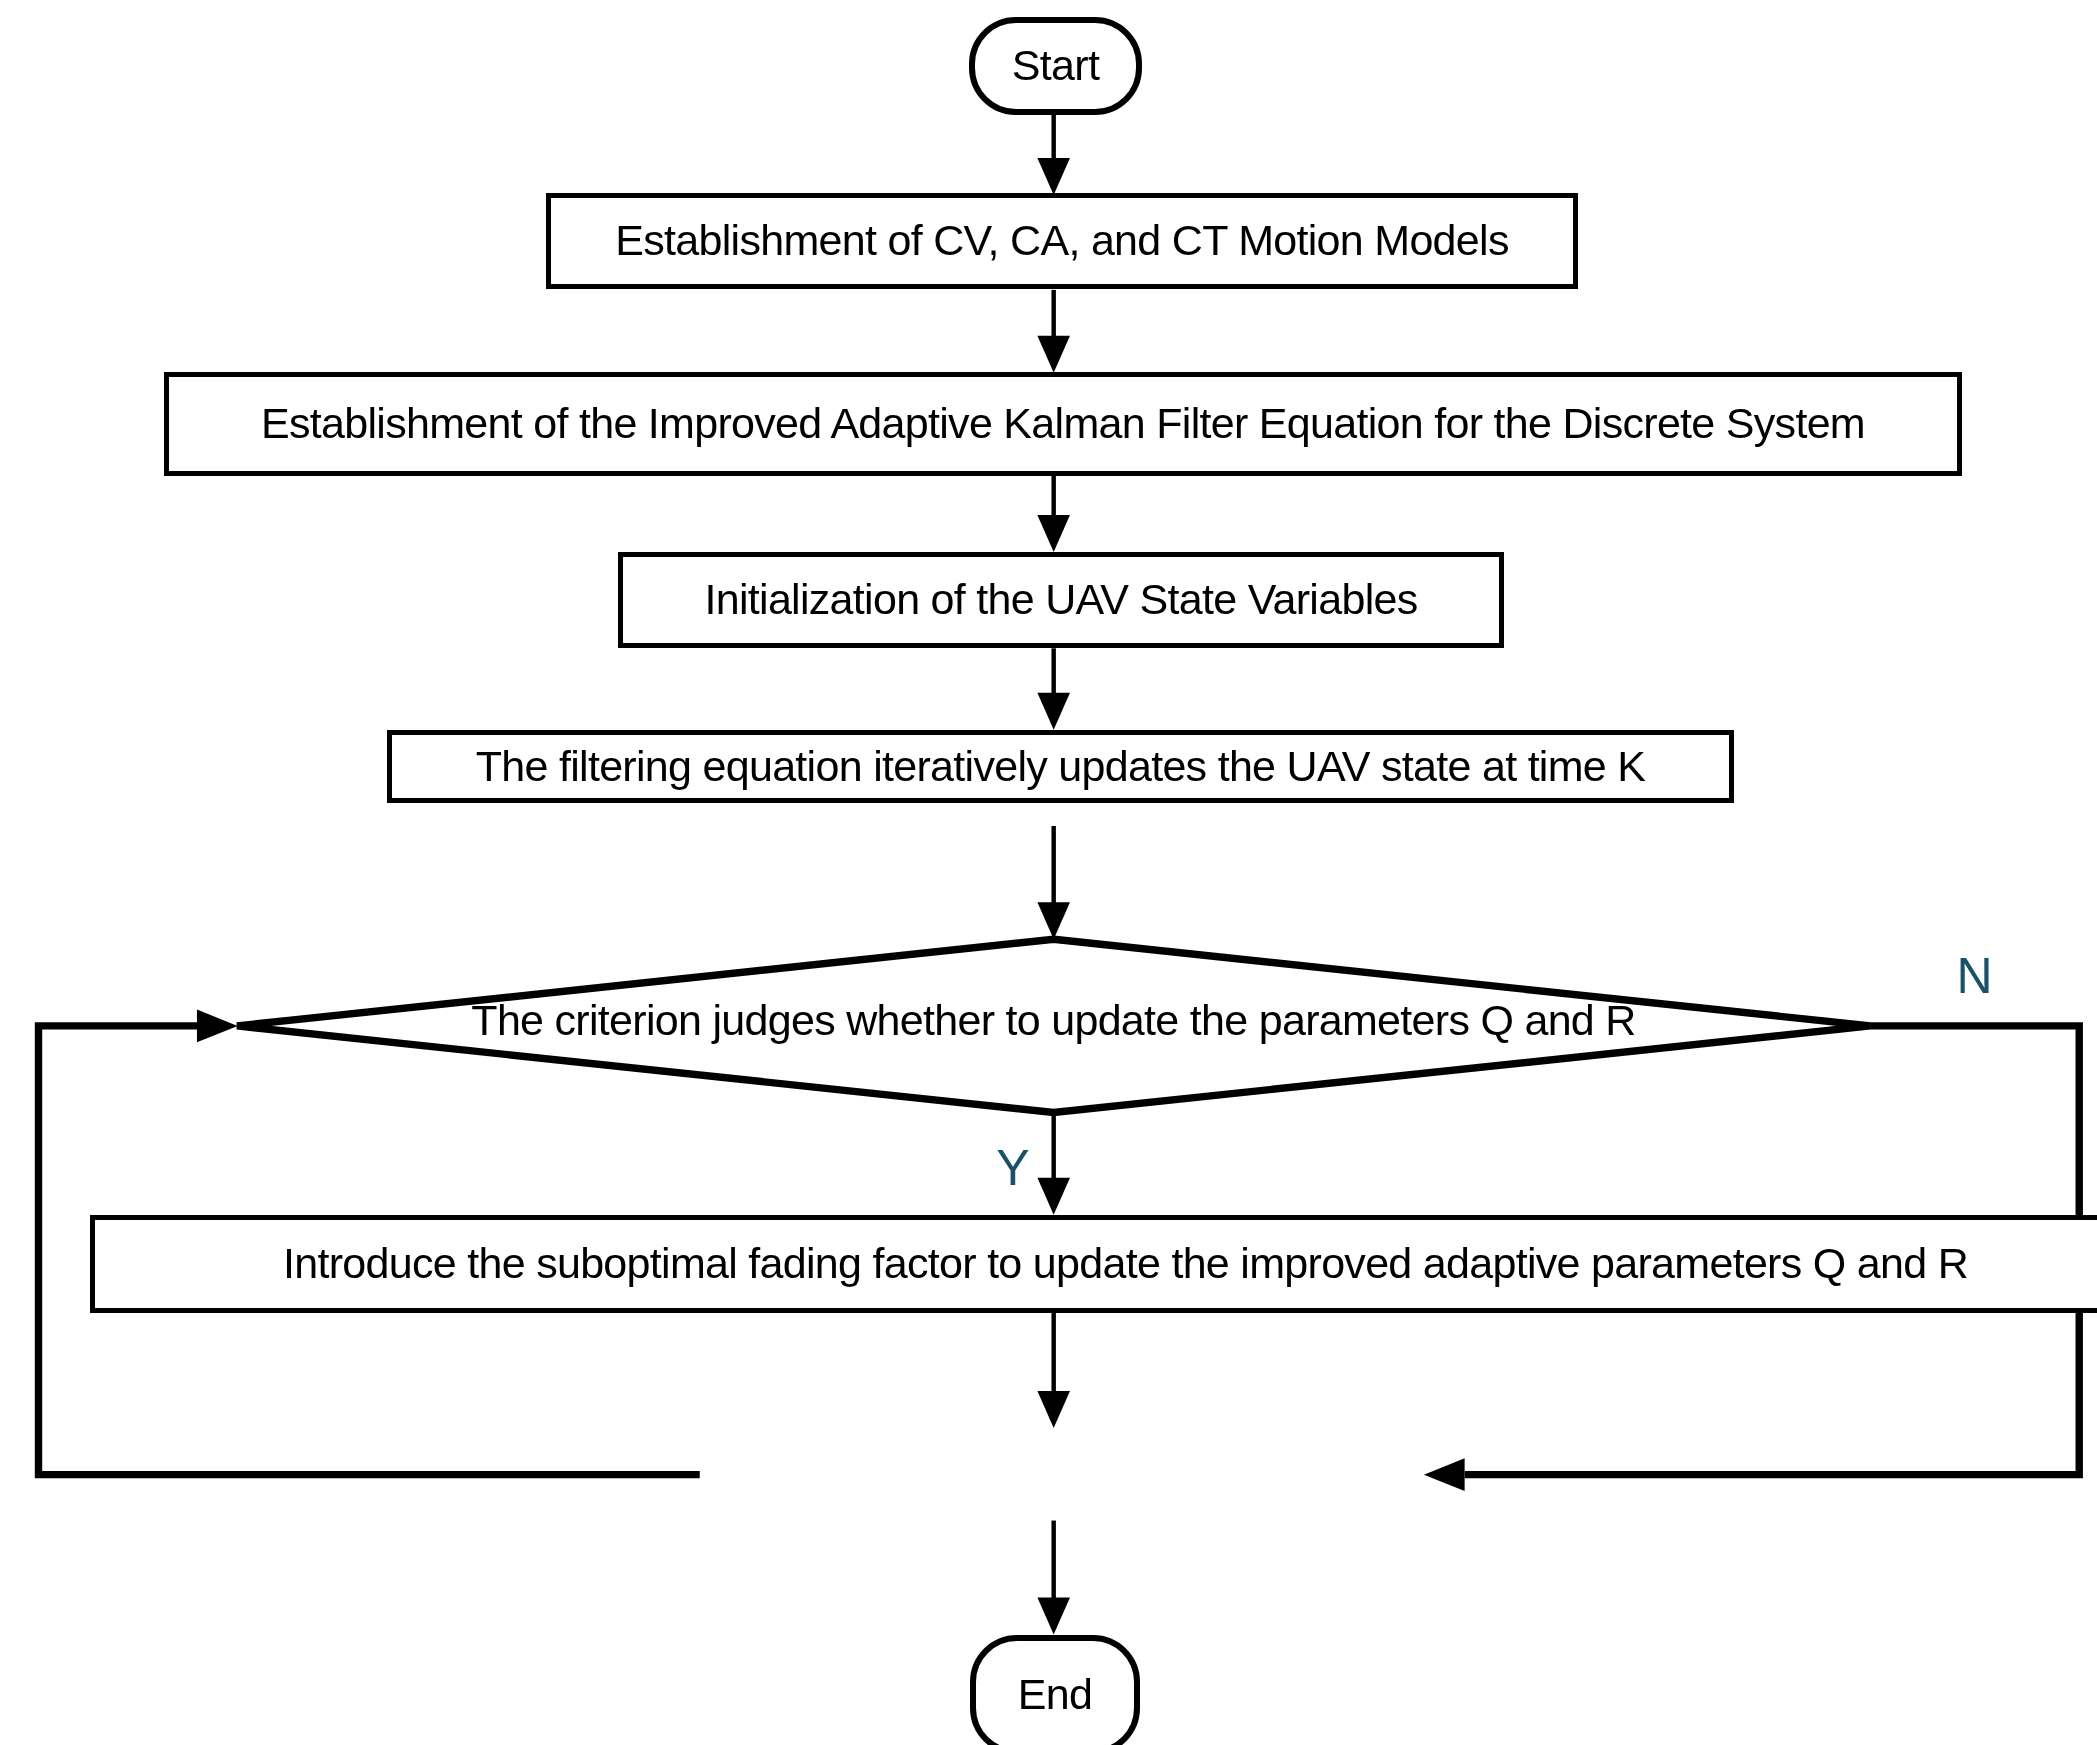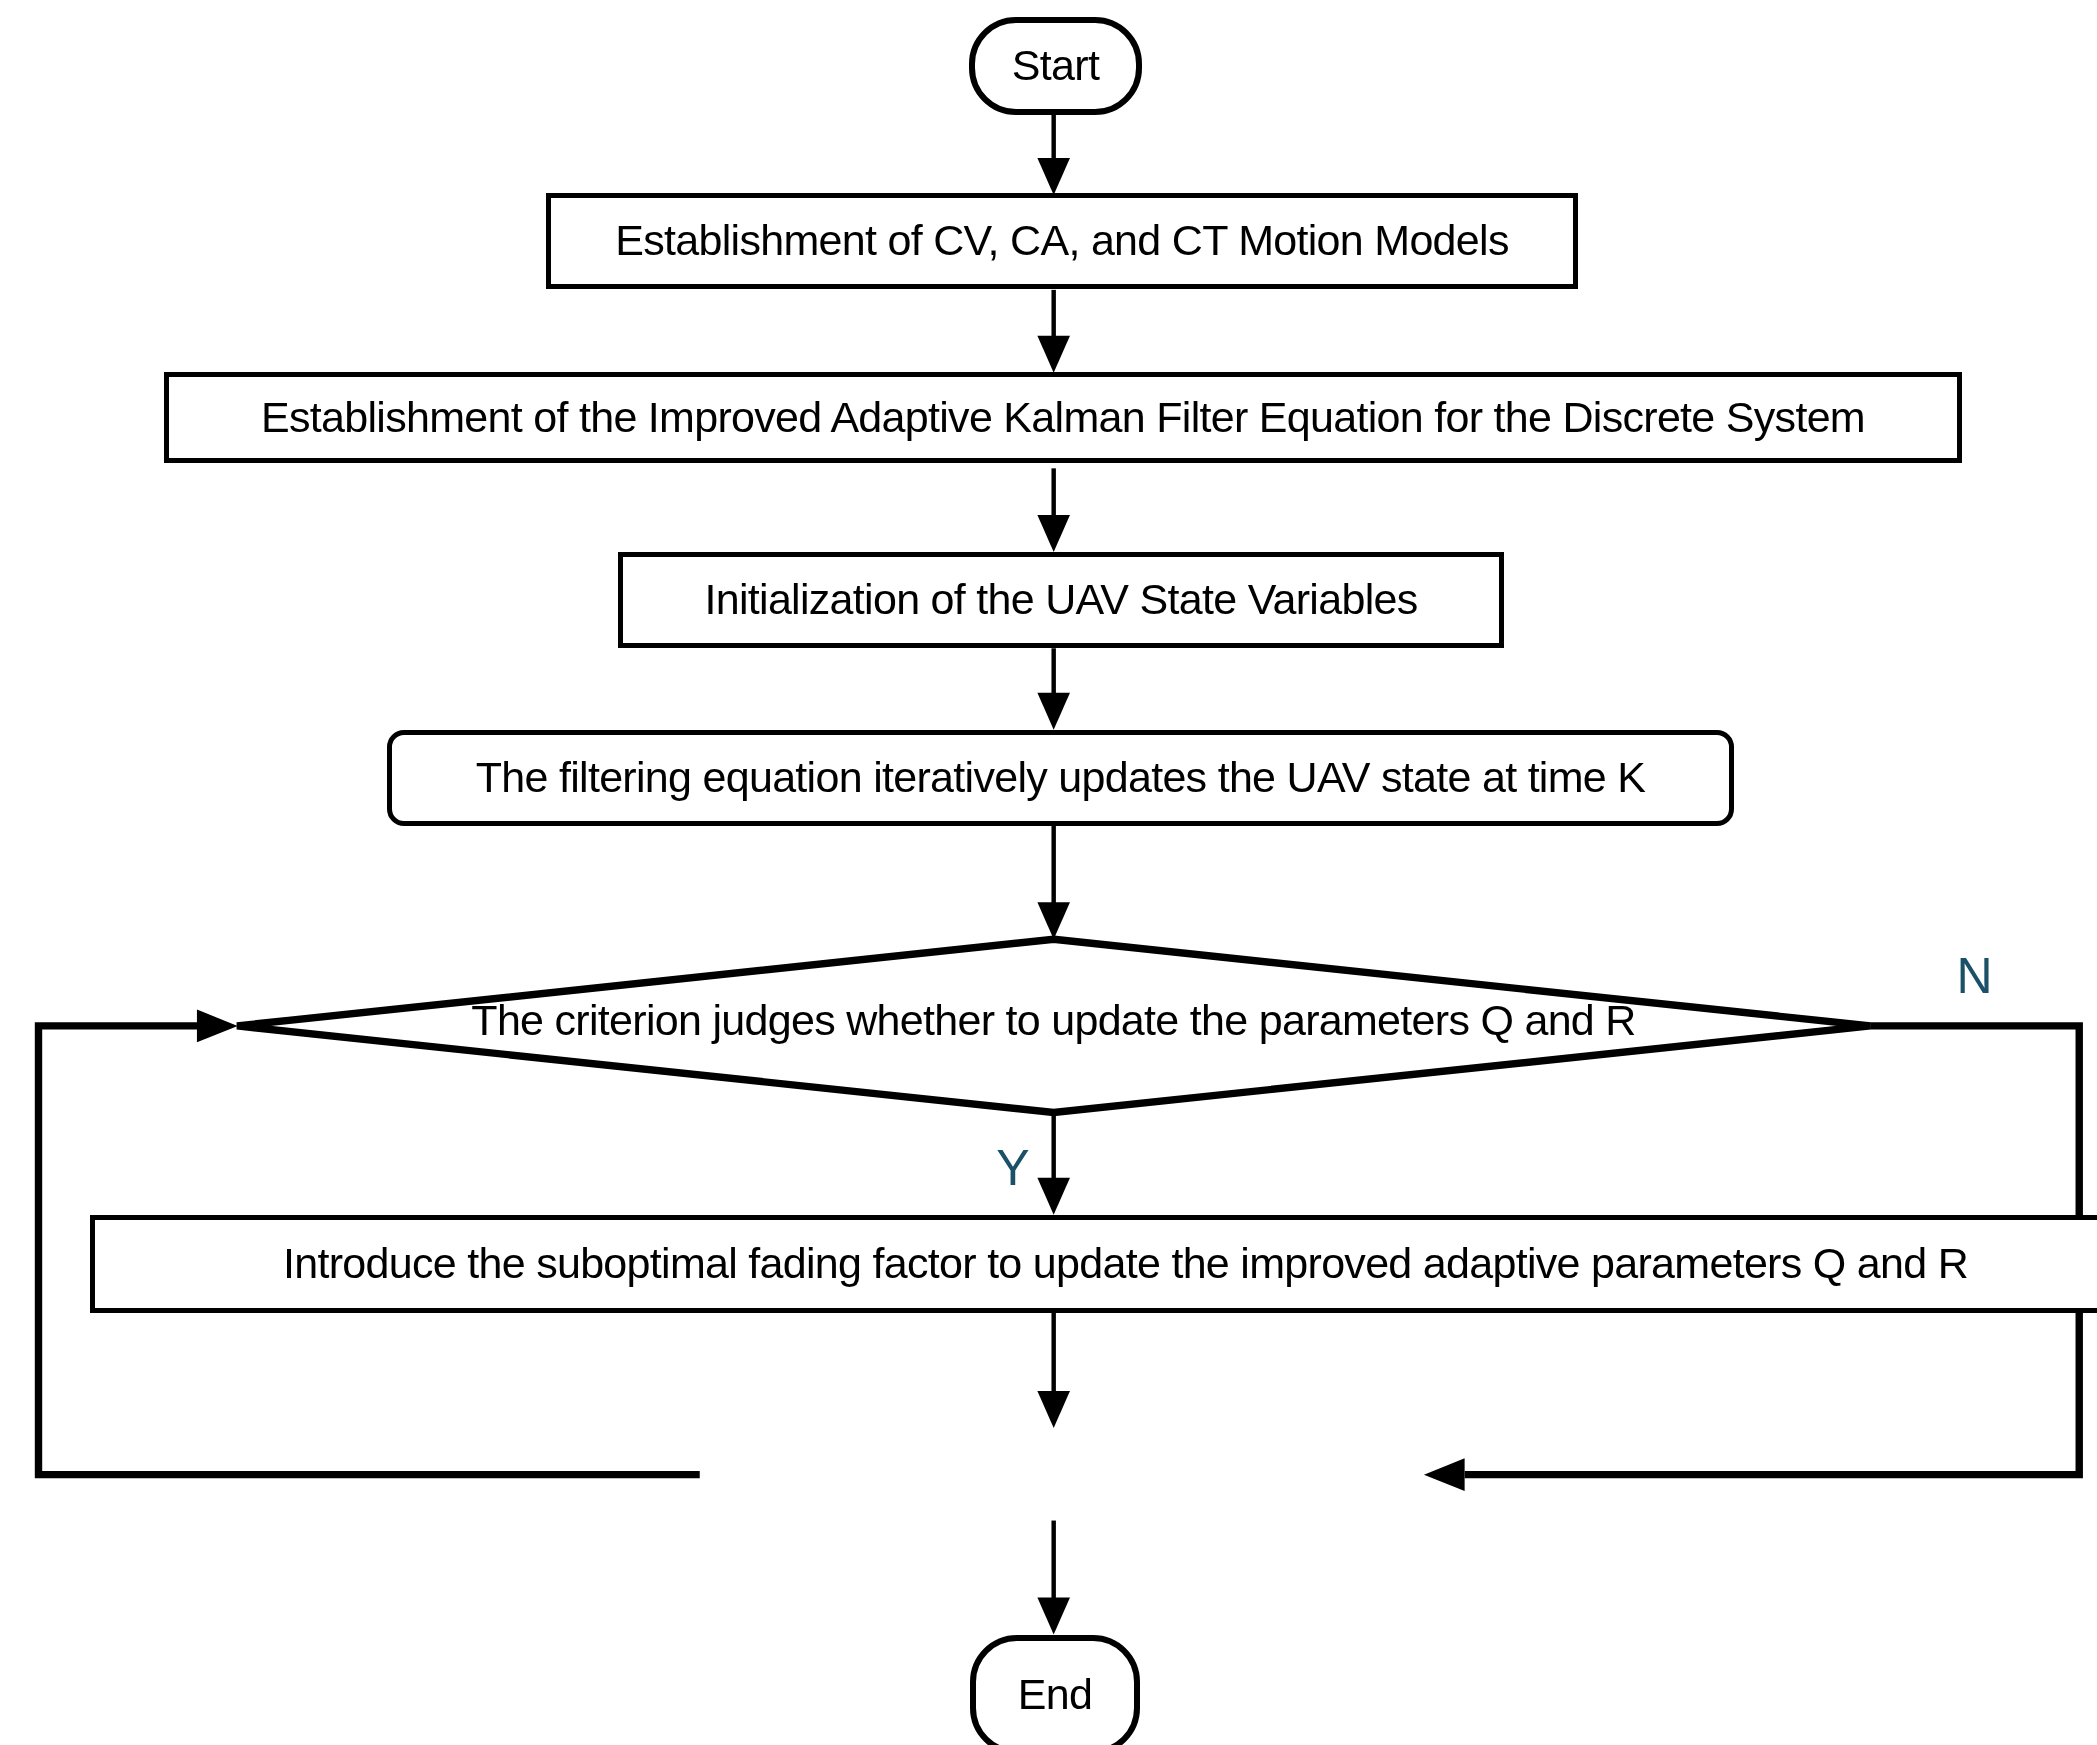--- a/index.html
+++ b/index.html
@@ -106,29 +106,29 @@
   </svg>
 
   <div class="node terminator" style="left:969px; top:17px; width:173px; height:98px;">
     <span>Start</span>
   </div>
 
   <div class="node process" style="left:546px; top:193px; width:1032px; height:96px;">
     <span>Establishment of CV, CA, and CT Motion Models</span>
   </div>
 
-  <div class="node process" style="left:164px; top:372px; width:1798px; height:91px;">
+  <div class="node process" style="left:164px; top:372px; width:1798px; height:104px;">
     <span>Establishment of the Improved Adaptive Kalman Filter Equation for the Discrete System</span>
   </div>
 
   <div class="node process" style="left:618px; top:552px; width:886px; height:96px;">
     <span>Initialization of the UAV State Variables</span>
   </div>
 
-  <div class="node process" style="left:387px; top:730px; width:1347px; height:96px;border-radius:17px;">
+  <div class="node process" style="left:387px; top:730px; width:1347px; height:73px;">
     <span>The filtering equation iteratively updates the UAV state at time K</span>
   </div>
 
   <div class="diamond-label" style="left:387px; top:991px; width:1333px; height:59px;text-align:right;">
     <span>The criterion judges whether to update the parameters Q and R</span>
   </div>
 
   <div class="edge-label" style="left:985px; top:1139px; width:56px;">Y</div>
   <div class="edge-label" style="left:1939px; top:947px; width:71px;">N</div>
 

